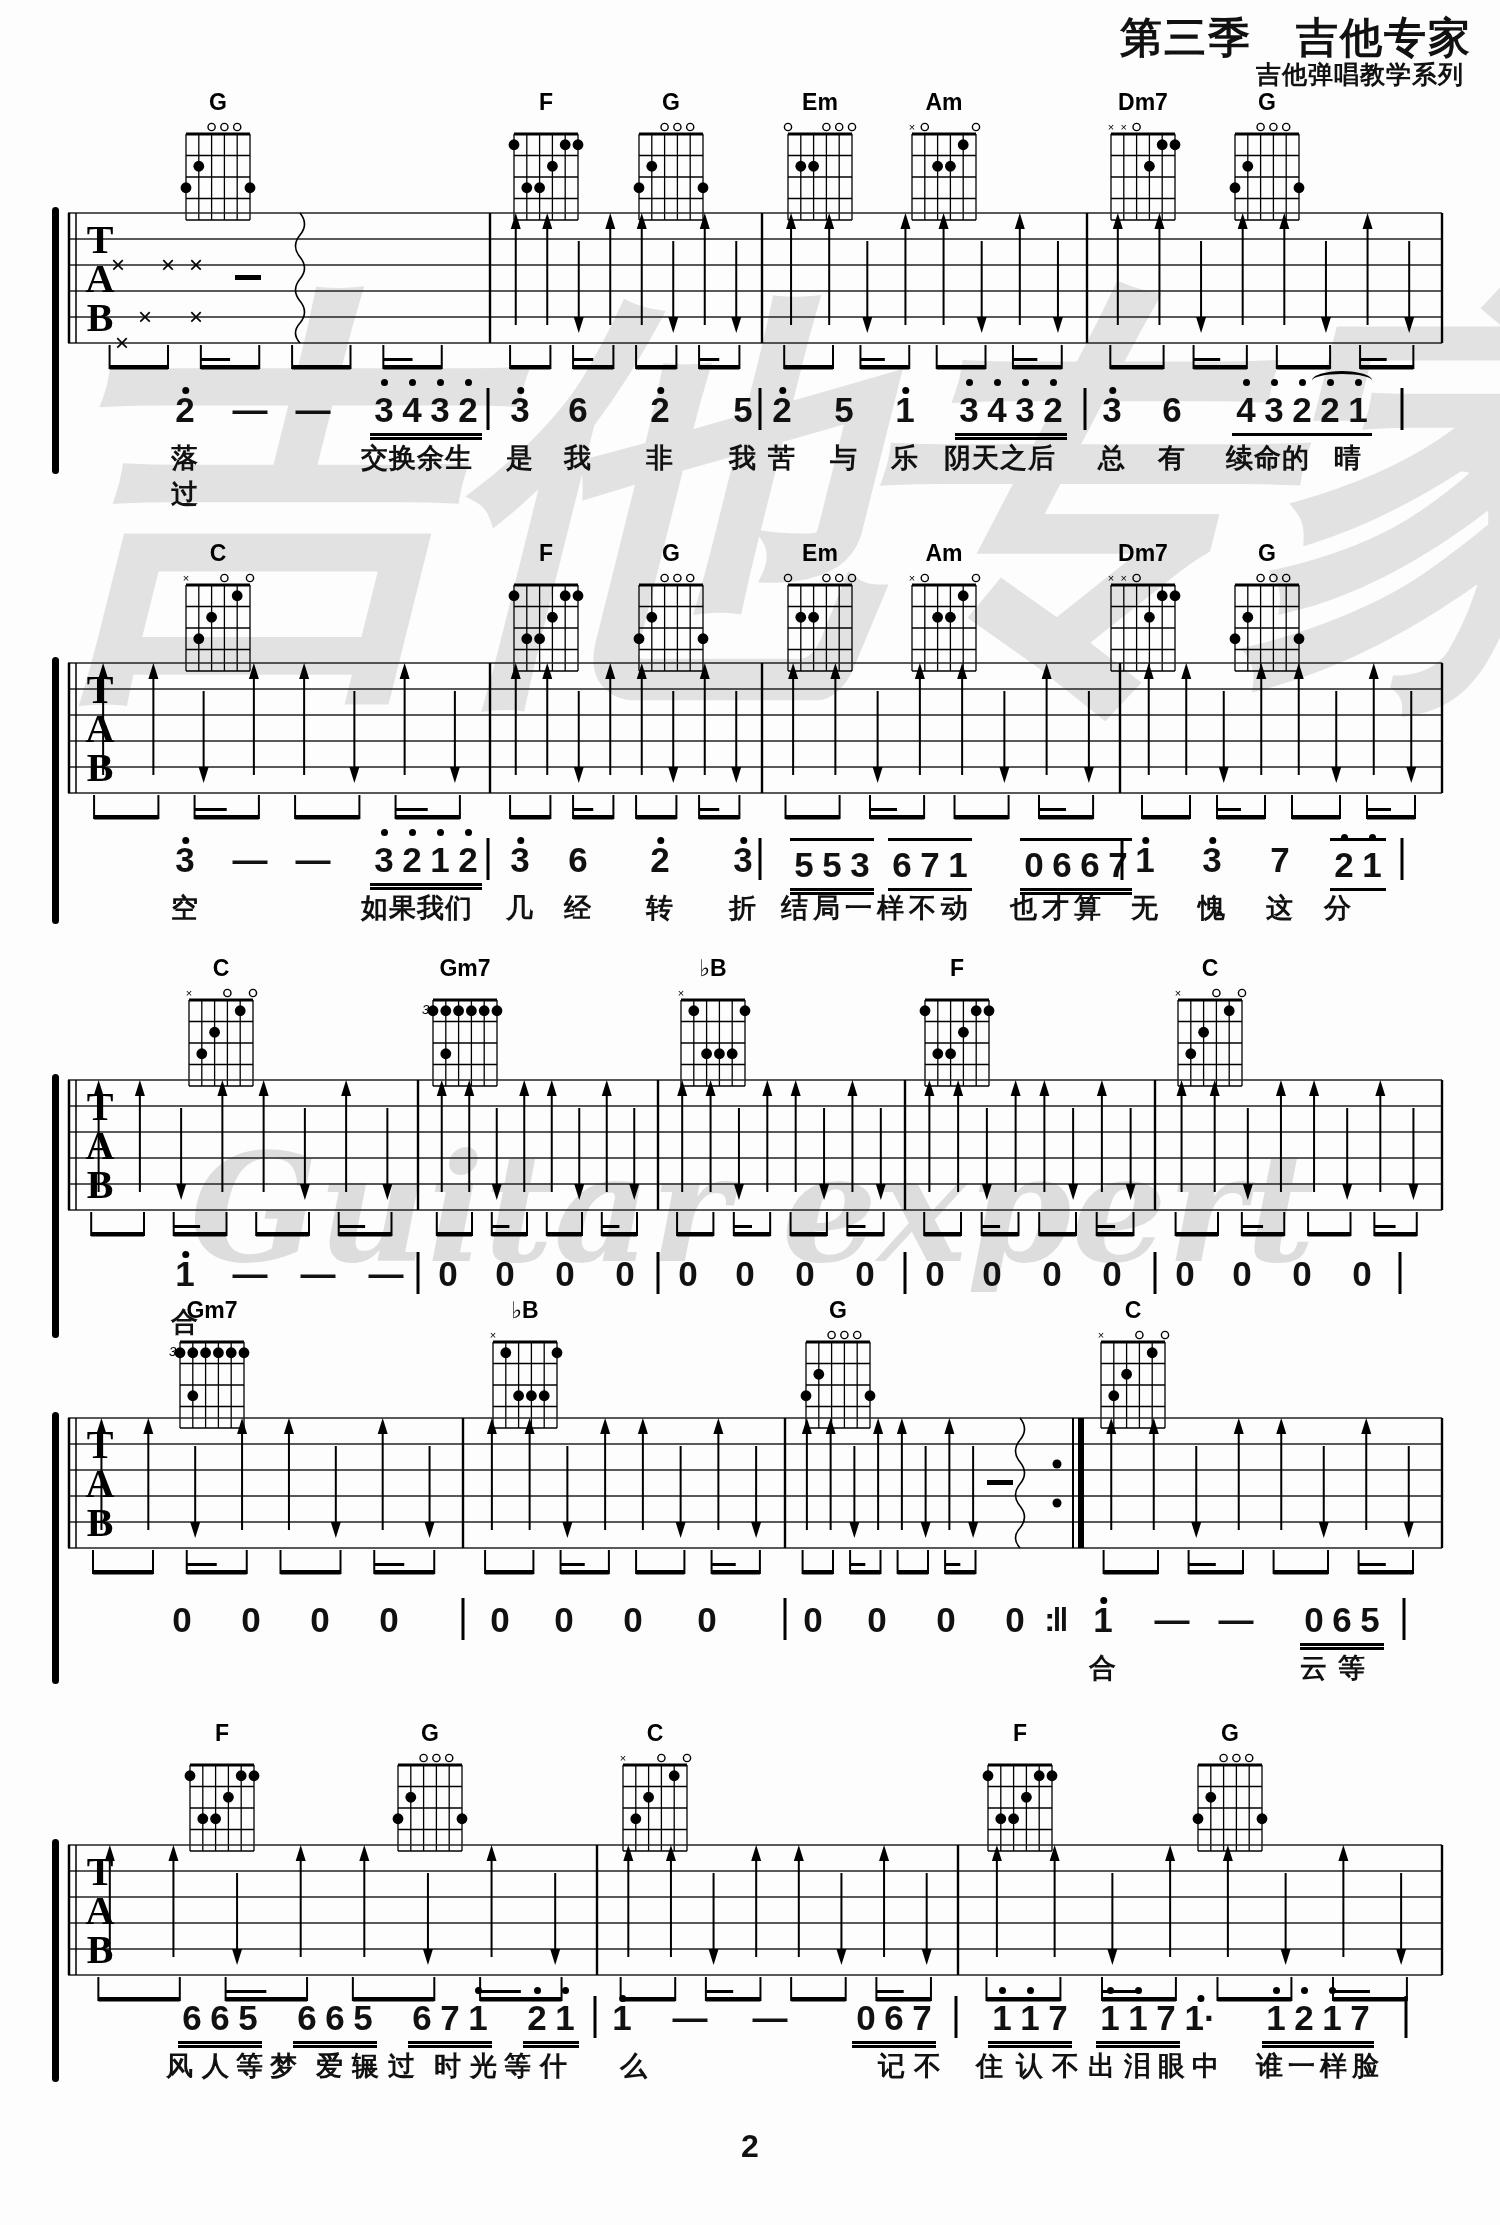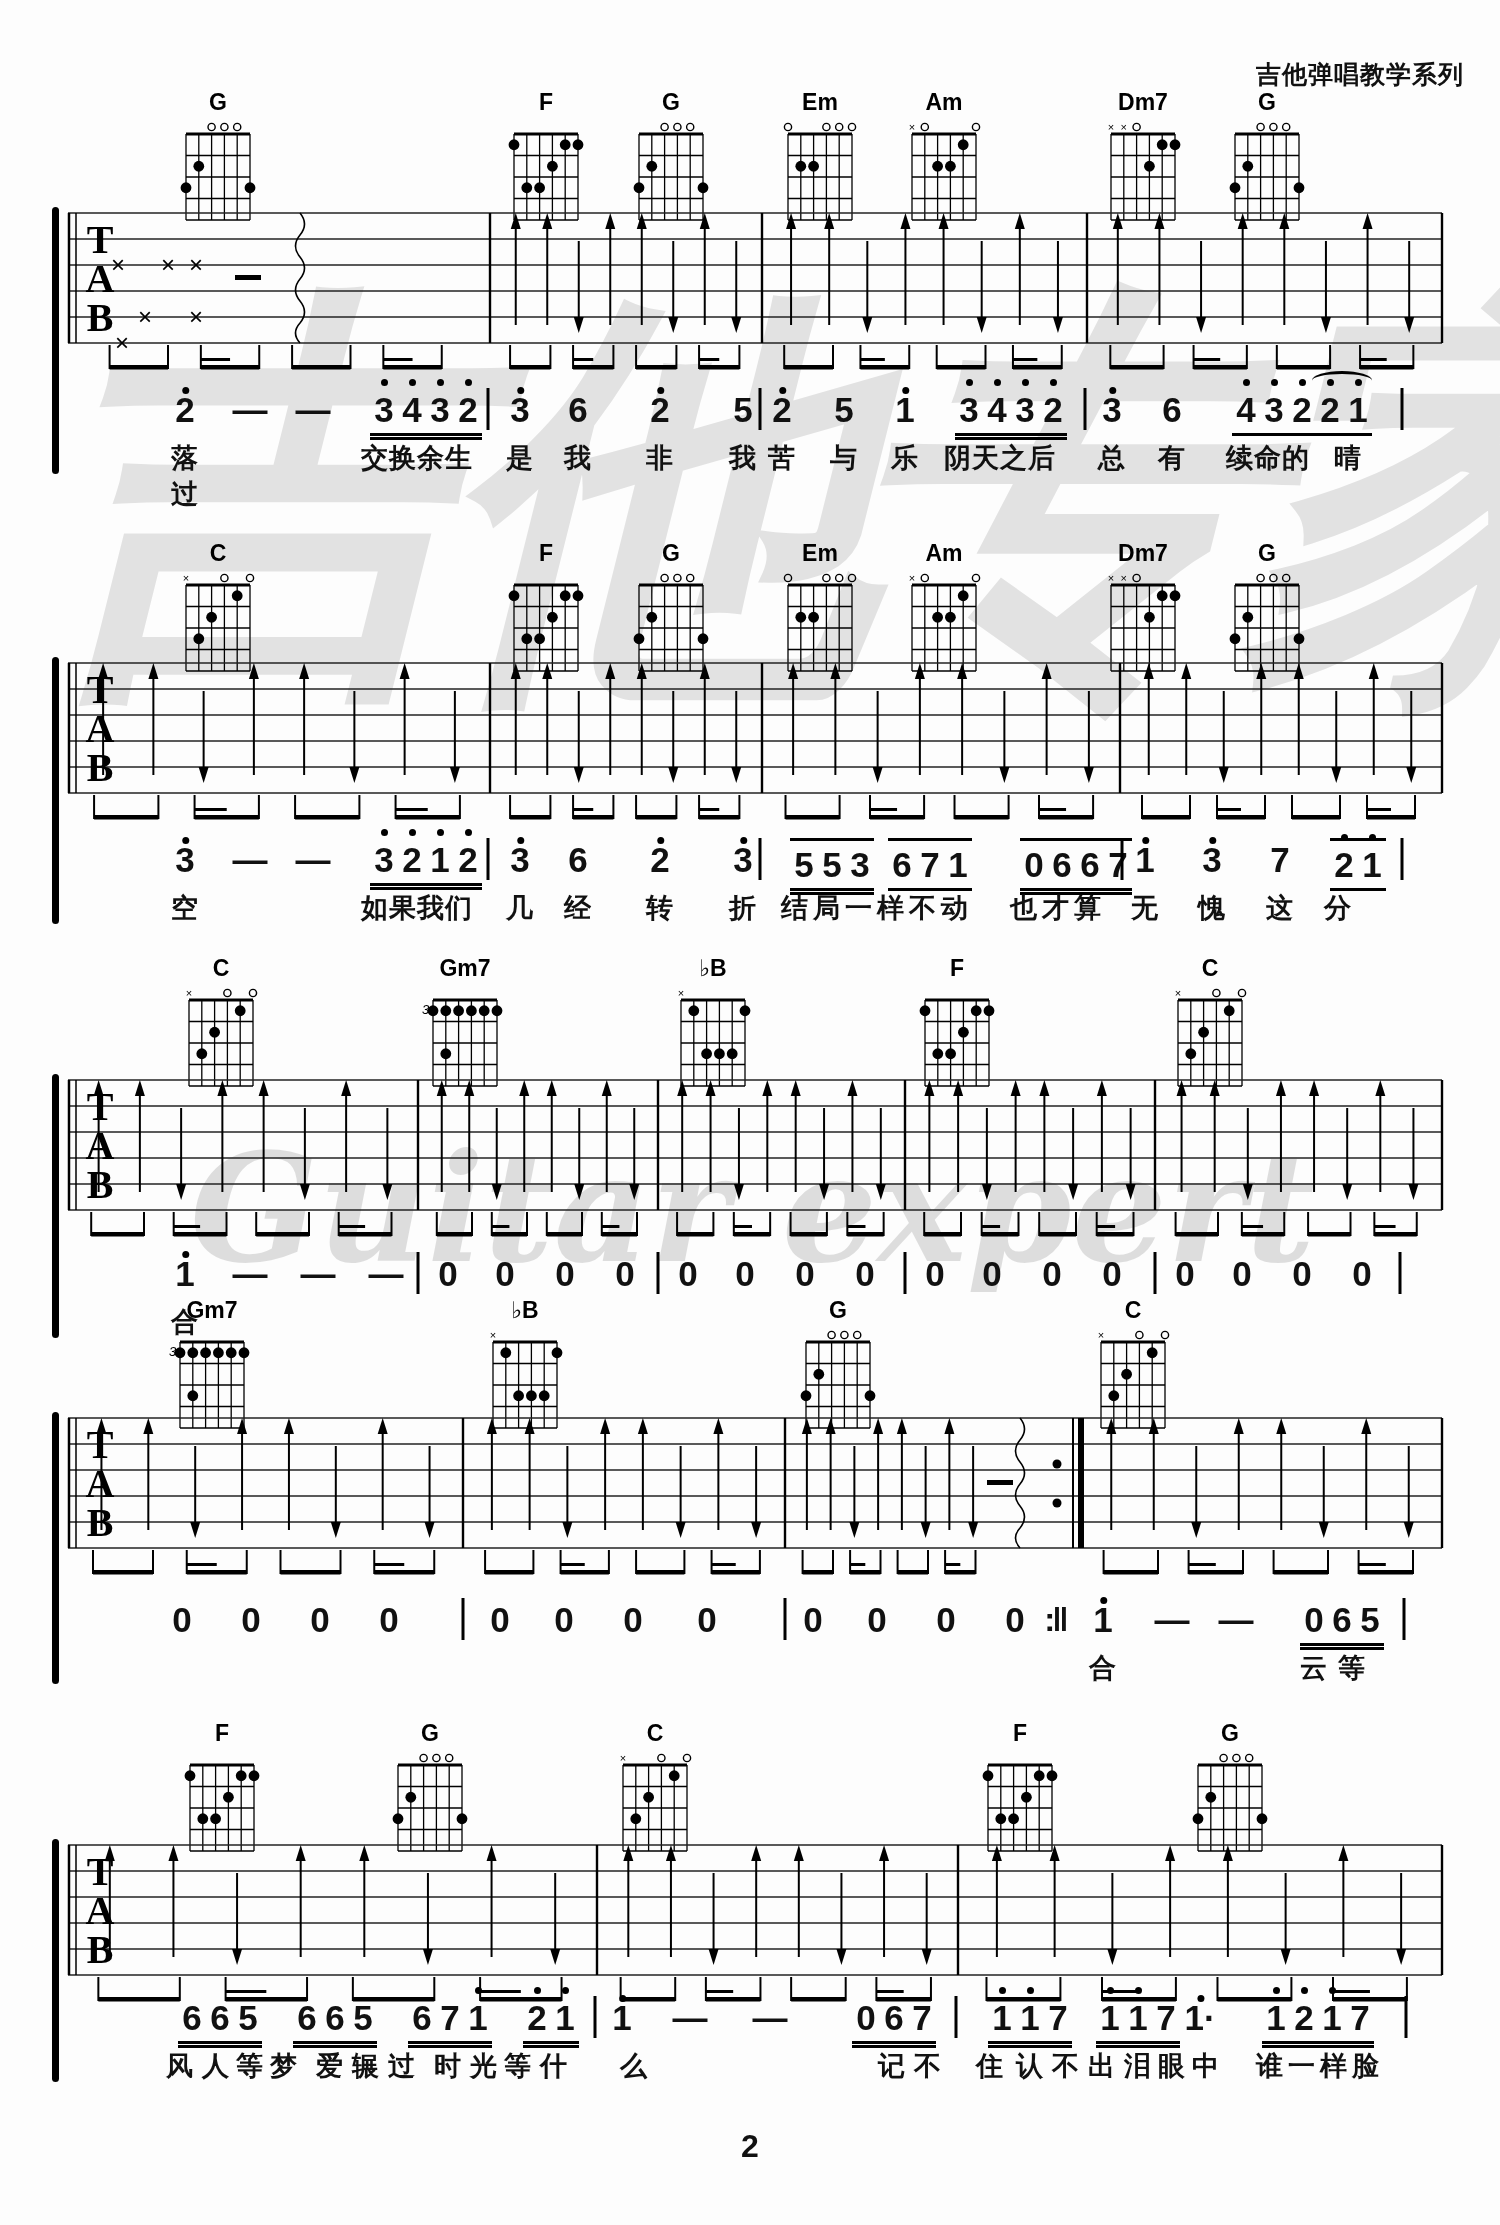--- a/index.html
+++ b/index.html
@@ -39,20 +39,21 @@
   .dash{font-weight:700;}
   
   .lyr{position:absolute;transform:translateX(-50%);font-size:27px;font-weight:600;white-space:nowrap;letter-spacing:1px;}
 </style>
 </head>
 <body>
 
 <div class="page">
   <div class="wm-cn">吉他专家</div>
   <div class="wm-en">Guitar expert</div>
+  <div class="hdr-title">第三季　吉他专家</div>
   <div class="hdr-sub">吉他弹唱教学系列</div>
   <div id="systems">
       <div class="sys">
         <div class="chord" style="left: 218px; top: 92px;"><svg width="92" height="136">
             <text x="46" y="18" text-anchor="middle" font-size="23" font-weight="700" font-family="&quot;Liberation Sans&quot;,&quot;DejaVu Sans&quot;,sans-serif">G</text>
             <line x1="14" y1="42" x2="14" y2="128" stroke="#000" stroke-width="1.3"></line>
             <line x1="26.8" y1="42" x2="26.8" y2="128" stroke="#000" stroke-width="1.3"></line>
             <line x1="39.6" y1="42" x2="39.6" y2="128" stroke="#000" stroke-width="1.3"></line>
             <circle cx="39.6" cy="35" r="3.6" fill="none" stroke="#000" stroke-width="1.4"></circle>
             <line x1="52.400000000000006" y1="42" x2="52.400000000000006" y2="128" stroke="#000" stroke-width="1.3"></line>

